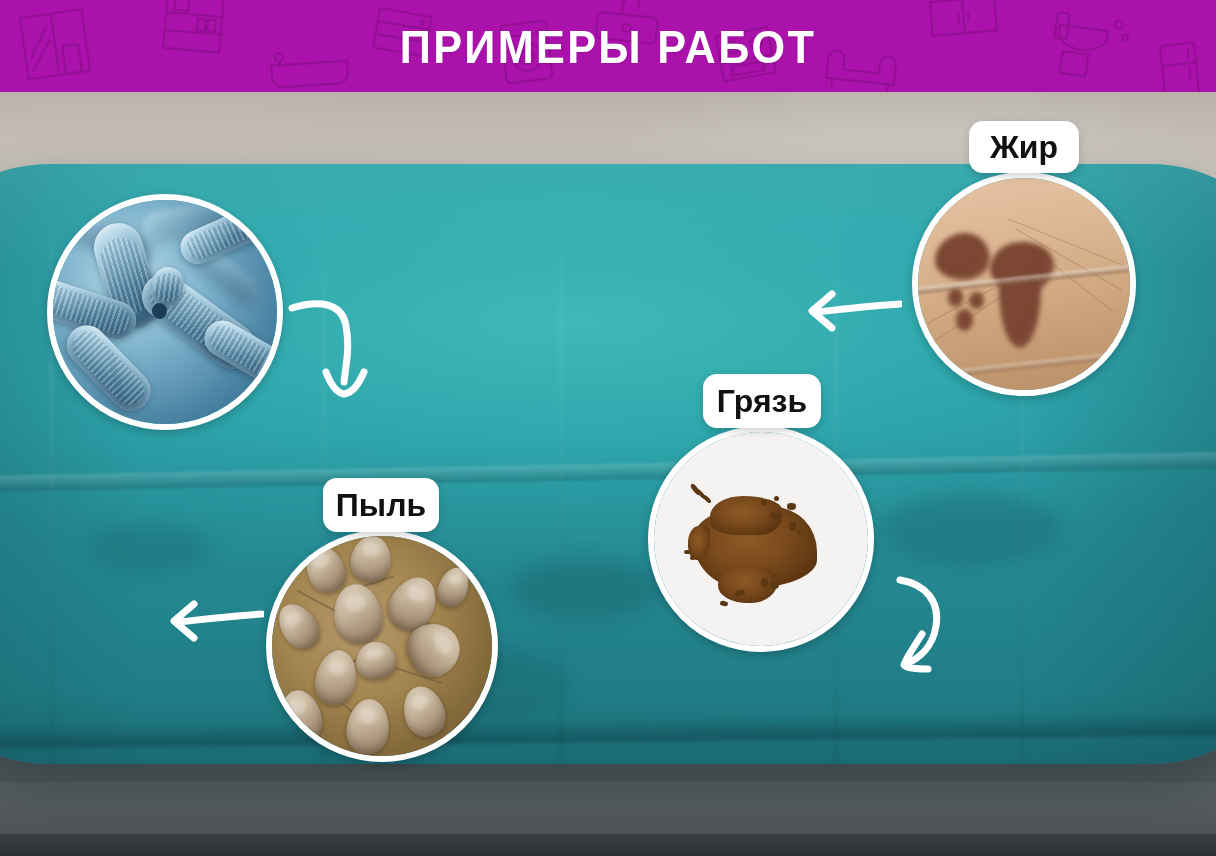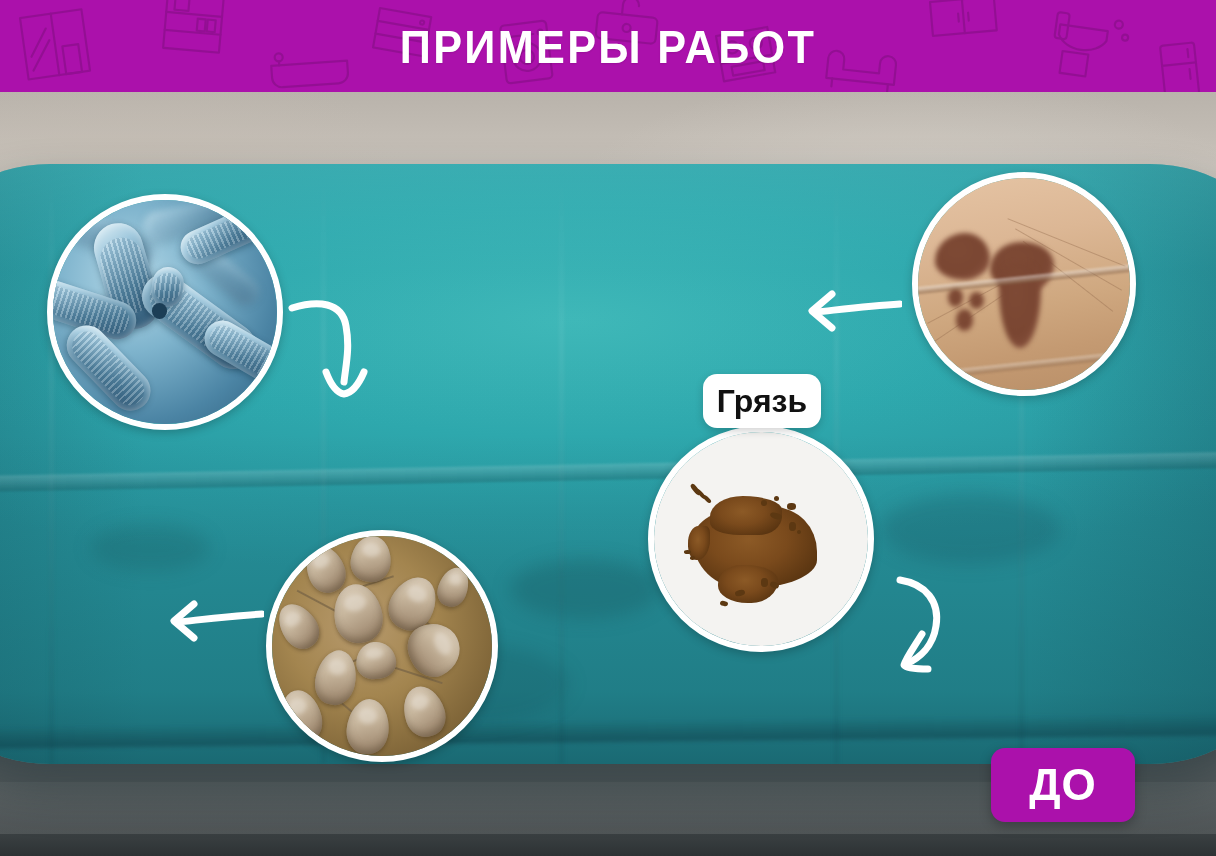--- a/index.html
+++ b/index.html
@@ -415,20 +415,23 @@
       <div class="grease-fiber" style="left:4%;  top:66%; width:40%; transform:rotate(-34deg);"></div>
       <div class="grease-blob" style="left:8%;  top:26%; width:26%; height:22%; border-radius:55% 45% 48% 52% / 60% 55% 45% 40%;"></div>
       <div class="grease-blob" style="left:34%; top:30%; width:30%; height:24%; border-radius:50% 50% 45% 55% / 55% 45% 55% 45%;"></div>
       <div class="grease-blob" style="left:38%; top:40%; width:20%; height:40%; border-radius:40% 40% 50% 50% / 30% 30% 70% 70%;"></div>
       <div class="grease-blob" style="left:14%; top:52%; width:7%;  height:9%;  border-radius:50%;"></div>
       <div class="grease-blob" style="left:24%; top:54%; width:7%;  height:8%;  border-radius:50%;"></div>
       <div class="grease-blob" style="left:18%; top:62%; width:8%;  height:10%; border-radius:50%;"></div>
       <div class="grease-seam" style="top:46%;"></div>
       <div class="grease-seam" style="top:87%; opacity:0.75;"></div>
     </div>
+  </div>
+  <div class="label-pill" style="left:969px; top:121px; width:110px; height:52px; font-size:32px;">
+    <span>Жир</span>
   </div>
 
   <div class="callout-circle" style="left:648px; top:426px; width:226px; height:226px;">
     <div class="circle-art art-dirt">
       <div class="splat" style="left:18%; top:35%; width:58%; height:38%; border-radius:45% 35% 55% 40% / 40% 55% 35% 60%;"></div>
       <div class="splat" style="left:26%; top:30%; width:34%; height:18%; border-radius:50% 60% 35% 45% / 60% 40% 55% 35%;"></div>
       <div class="splat" style="left:30%; top:62%; width:28%; height:18%; border-radius:40% 55% 45% 50% / 50% 40% 60% 45%;"></div>
       <div class="splat" style="left:16%; top:44%; width:10%; height:16%; border-radius:50% 20% 60% 40%;"></div>
       <div class="speck" style="left:18%; top:24%; width:5px;  height:13px; border-radius:40%; transform:rotate(-38deg);"></div>
       <div class="speck" style="left:21%; top:26%; width:4px;  height:12px; border-radius:40%; transform:rotate(-42deg);"></div>
@@ -466,20 +469,23 @@
       <div class="mite" style="left:4%;   top:30%; width:16%; height:22%; transform:rotate(-34deg);"></div>
       <div class="mite" style="left:62%;  top:40%; width:24%; height:23%; transform:rotate(64deg);"></div>
       <div class="mite" style="left:38%;  top:48%; width:18%; height:17%; transform:rotate(-6deg);"></div>
       <div class="mite" style="left:20%;  top:52%; width:18%; height:25%; transform:rotate(12deg);"></div>
       <div class="mite" style="left:4%;   top:70%; width:18%; height:24%; transform:rotate(-14deg);"></div>
       <div class="mite" style="left:34%;  top:74%; width:19%; height:25%; transform:rotate(6deg);"></div>
       <div class="mite" style="left:60%;  top:68%; width:18%; height:23%; transform:rotate(-18deg);"></div>
       <div class="mite" style="left:76%;  top:14%; width:13%; height:18%; transform:rotate(20deg);"></div>
     </div>
   </div>
+  <div class="label-pill" style="left:323px; top:478px; width:116px; height:54px; font-size:32px;">
+    <span>Пыль</span>
+  </div>
 
   <svg class="arrow" style="left:288px; top:294px; width:86px; height:108px;" viewBox="0 0 86 108">
     <path d="M4 14 C30 6, 54 8, 58 32 C62 54, 58 70, 56 88" fill="none" stroke="#ffffff" stroke-width="7" stroke-linecap="round"></path>
     <path d="M38 78 C44 94, 50 99, 56 100 C64 99, 70 92, 76 78" fill="none" stroke="#ffffff" stroke-width="7" stroke-linecap="round"></path>
   </svg>
 
   <svg class="arrow" style="left:798px; top:288px; width:104px; height:46px;" viewBox="0 0 104 46">
     <path d="M102 16 C70 18, 38 22, 18 24" fill="none" stroke="#ffffff" stroke-width="7" stroke-linecap="round"></path>
     <path d="M34 6 L14 23 L34 40" fill="none" stroke="#ffffff" stroke-width="7" stroke-linecap="round" stroke-linejoin="round"></path>
   </svg>
@@ -487,17 +493,14 @@
   <svg class="arrow" style="left:878px; top:576px; width:84px; height:100px;" viewBox="0 0 84 100">
     <path d="M22 4 C48 8, 62 26, 58 50 C55 70, 42 82, 28 88" fill="none" stroke="#ffffff" stroke-width="7" stroke-linecap="round"></path>
     <path d="M44 58 C34 74, 28 82, 26 89 C28 92, 36 93, 50 93" fill="none" stroke="#ffffff" stroke-width="7" stroke-linecap="round" stroke-linejoin="round"></path>
   </svg>
 
   <svg class="arrow" style="left:160px; top:598px; width:104px; height:46px;" viewBox="0 0 104 46">
     <path d="M102 16 C70 18, 38 22, 18 24" fill="none" stroke="#ffffff" stroke-width="7" stroke-linecap="round"></path>
     <path d="M34 6 L14 23 L34 40" fill="none" stroke="#ffffff" stroke-width="7" stroke-linecap="round" stroke-linejoin="round"></path>
   </svg>
 
-  <div id="badge" style="left:991px; top:748px; width:144px; height:74px; font-size:44px;">
-    <span>ДО</span>
-  </div>
 
 </div>
 
 </body></html>

